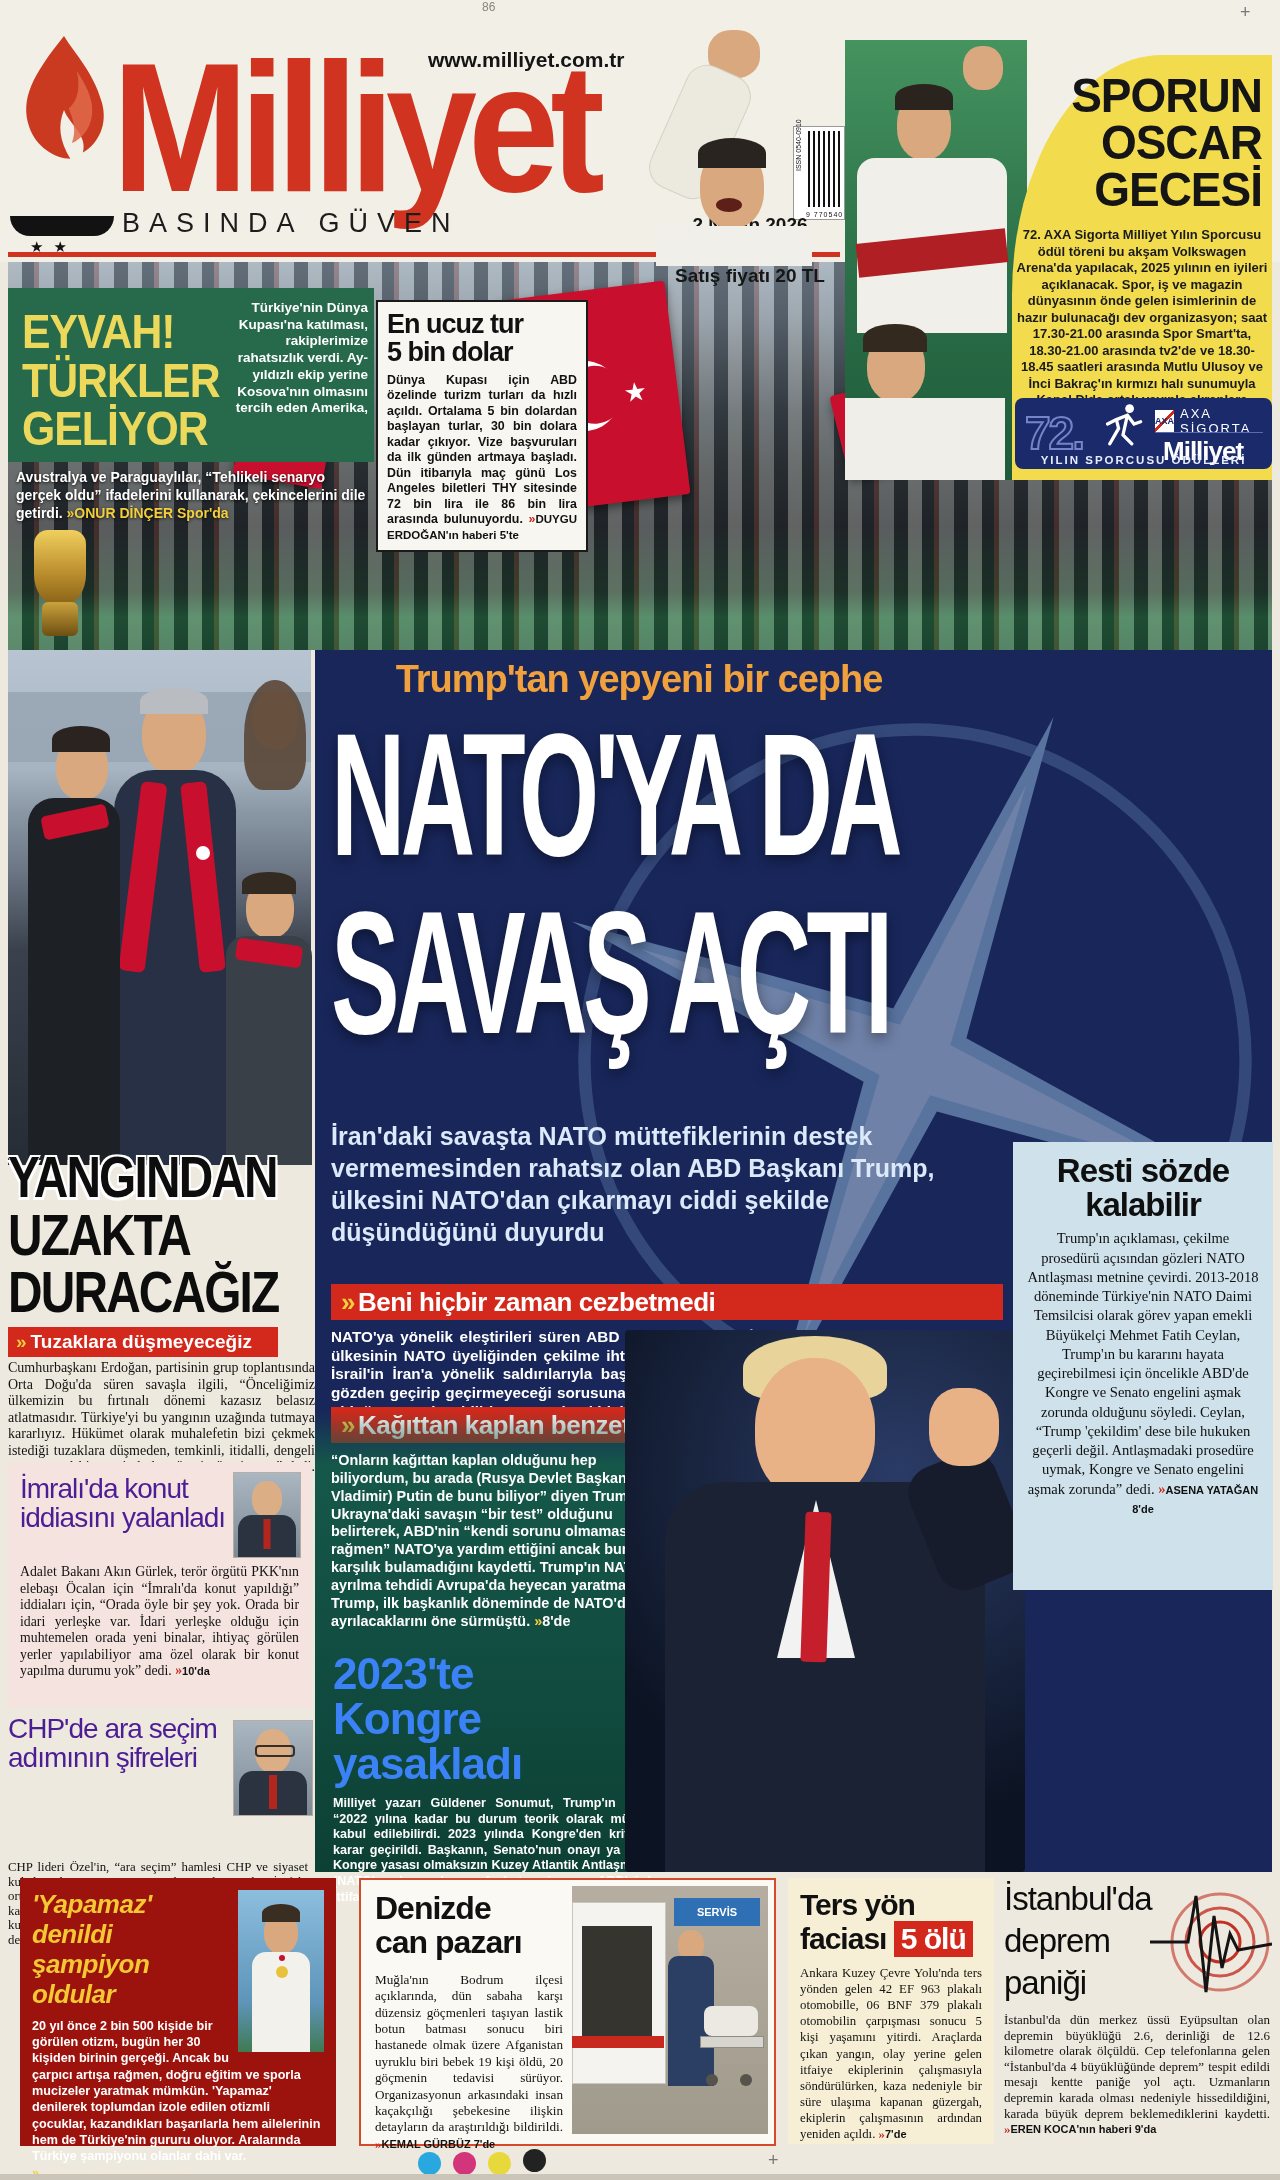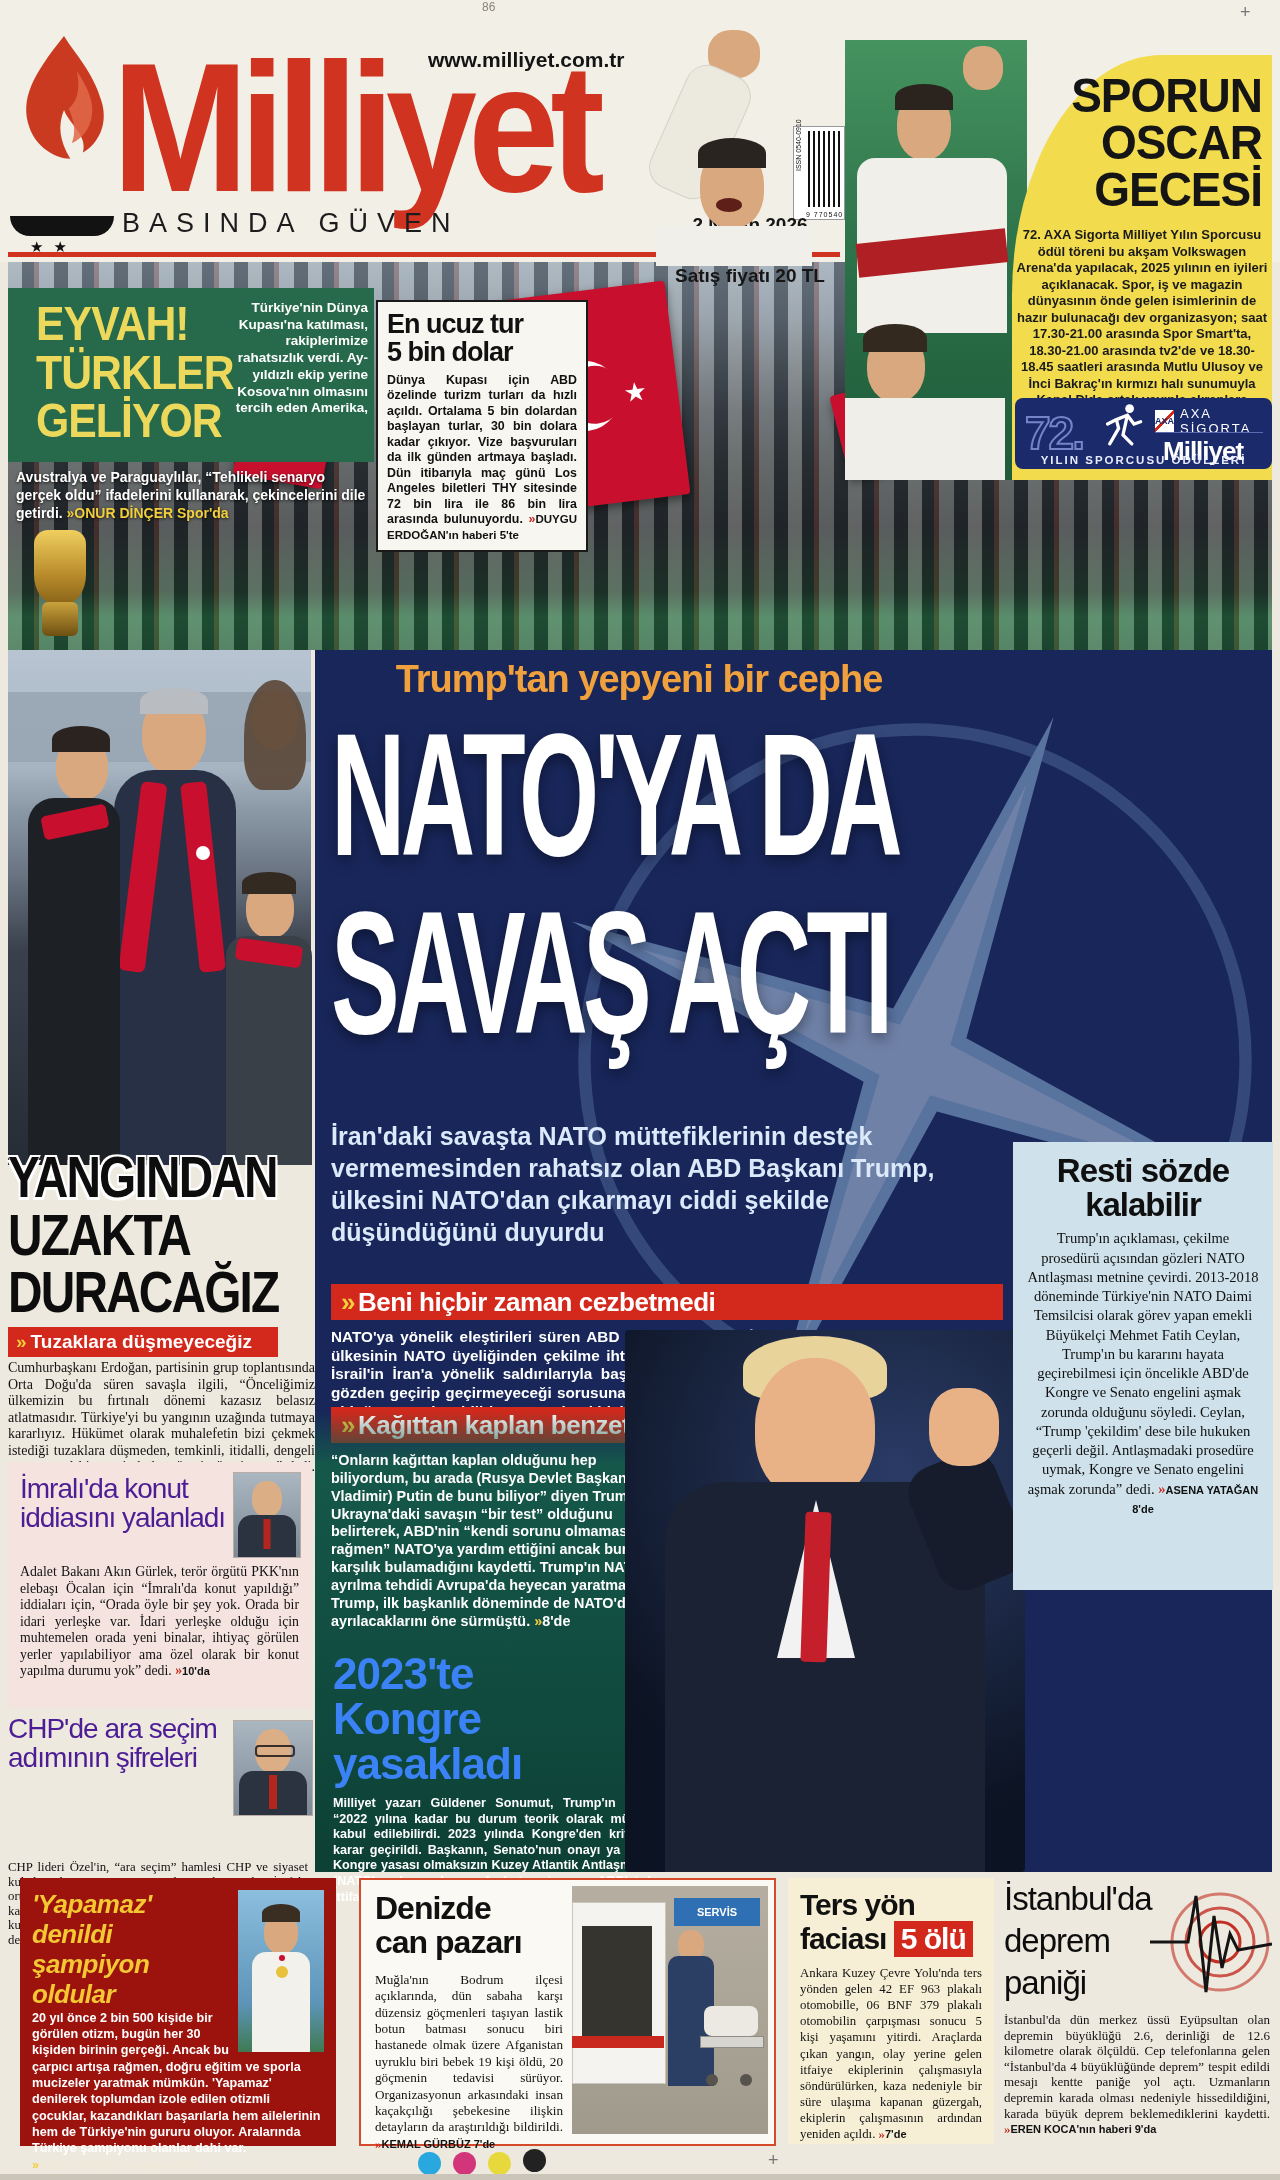--- a/index.html
+++ b/index.html
@@ -85,21 +85,21 @@
   .teal{background:linear-gradient(180deg,rgba(20,88,74,0) 0,#15584a 12%,#0d4035 100%);}
   .congress-h{font-weight:900;font-size:44px;line-height:1.02;color:#3b82f6;letter-spacing:-1px;}
   .congress-b{font-size:12.6px;font-weight:700;color:#fff;line-height:1.24;}
   .resti-box{background:#cfe2eb;padding:12px 13px;}
   .resti-h{font-size:33px;font-weight:900;text-align:center;line-height:1.02;letter-spacing:-1px;color:#0f0f0f;}
   .resti-b{font-size:14.6px;line-height:1.32;text-align:center;margin-top:8px;color:#101010;}
   .trump{background:radial-gradient(circle at 68% 26%,#2a3b66,#0c1322 72%);border-radius:4px;overflow:hidden;}
   
   .yap-box{background:#9c130e;padding:12px 12px;}
   .yap-h{font-size:26px;font-weight:900;font-style:italic;color:#f3c833;line-height:1.15;letter-spacing:-0.5px;}
-  .yap-b{font-size:12.6px;font-weight:700;color:#fff;line-height:1.3;}
+  .yap-b{font-size:12.6px;font-weight:700;color:#fff;line-height:1.3;margin-top:8px;}
   .yap-by{font-size:10.5px;font-weight:700;color:#f0e9d8;}
   .den-box{background:#fbf9f3;border:2px solid #d54a2a;}
   .den-h{font-size:32px;font-weight:900;line-height:1.05;letter-spacing:-1px;}
   .ters-box{background:#f6efd5;padding:10px 12px;}
   .ters-h{font-size:30px;font-weight:900;line-height:1.1;letter-spacing:-1px;}
   .badge{background:#d3281c;color:#fff;padding:1px 7px 2px;display:inline-block;}
   .dep-h{font-size:33px;font-weight:400;line-height:1.28;letter-spacing:-1px;color:#0d0d0d;}
   .dot{width:23px;height:23px;border-radius:50%;}
   .small-cross{color:#777;font-size:18px;}
   .figure-suit{background:#273044;}
@@ -185,21 +185,21 @@
           <span>AXA</span>
         </div>
       <span class="award-sponsor">AXA SİGORTA</span>
     </div>
     <div class="abs" style="left:140px;top:34px;width:108px;border-top:1px solid #5a6ab0;"></div>
     <div class="abs award-brand" style="left:148px;top:38px;">Milliyet</div>
     <div class="abs award-label" style="left:0;bottom:3px;width:100%;text-align:center;">YILIN SPORCUSU ÖDÜLLERİ</div>
   </div>
 
   <div class="abs eyvah-box" style="left:8px;top:288px;width:366px;height:174px;">
-    <div class="abs" style="left:14px;top:10px;margin-left:14px;">
+    <div class="abs" style="left:14px;top:18px;">
       <div class="eyvah-h">EYVAH!</div>
       <div class="eyvah-h">TÜRKLER</div>
       <div class="eyvah-h">GELİYOR</div>
     </div>
     <div class="abs eyvah-b" style="left:212px;top:12px;width:148px;">Türkiye'nin Dünya Kupası'na katılması, rakiplerimize rahatsızlık verdi. Ay-yıldızlı ekip yerine Kosova'nın olmasını tercih eden Amerika,</div>
   </div>
   <div class="abs eyvah-b2" style="left:16px;top:468px;width:352px;">
     <span>Avustralya ve Paraguaylılar, “Tehlikeli senaryo gerçek oldu” ifadelerini kullanarak, çekincelerini dile getirdi.</span>
     <span class="mk eyvah-by">»</span><span class="eyvah-by" style="font-weight:900;">ONUR DİNÇER Spor'da</span>
   </div>

